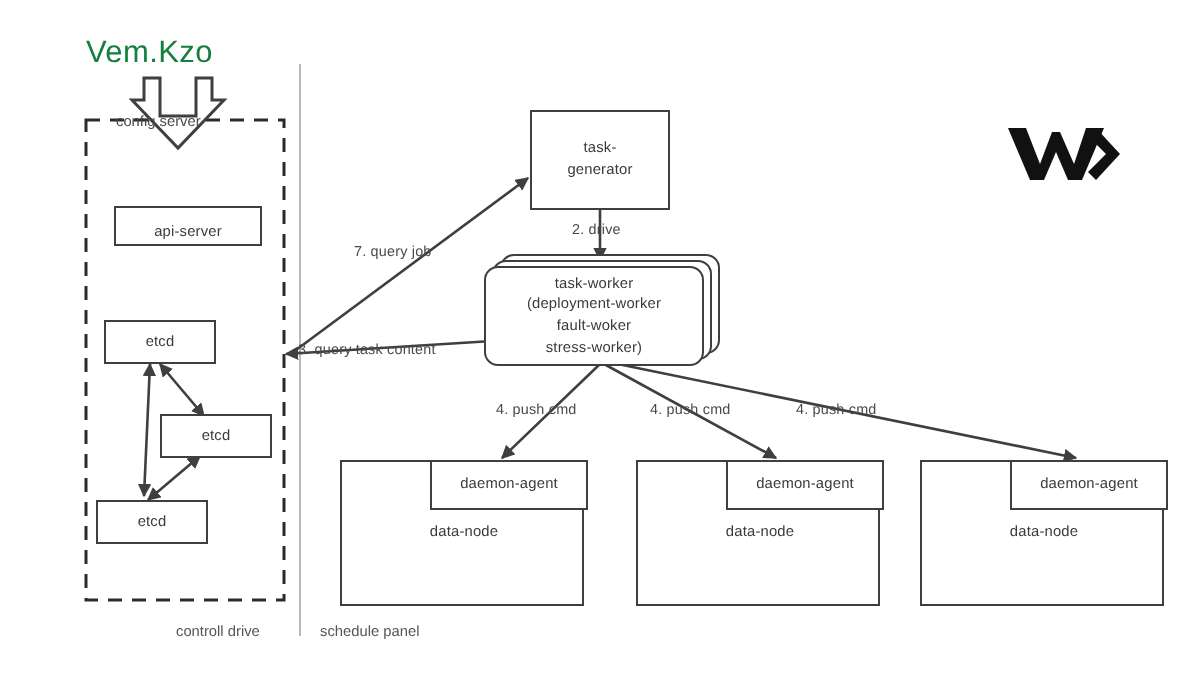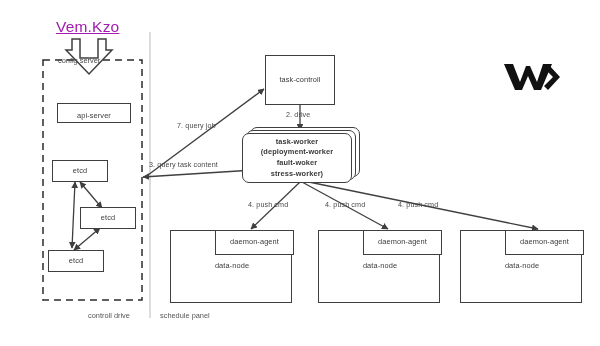--- a/index.html
+++ b/index.html
@@ -30,44 +30,42 @@
     align-items: center;
     justify-content: center;
     text-align: center;
     font-size: 7.4px;
     line-height: 1.45;
     color: #3a3a3a;
     letter-spacing: 0.1px;
   }
   .node-rounded {
     border-radius: 7px;
-    font-weight: bold;
   }
   .lbl {
     position: absolute;
     font-size: 7.2px;
     color: #4a4a4a;
     white-space: nowrap;
     letter-spacing: 0.1px;
   }
   .lbl-plain {
     position: absolute;
     font-size: 7.4px;
     color: #4a4a4a;
     white-space: nowrap;
   }
   #brand-title {
     position: absolute;
-    left: 56px;
+    left: 43px;
     top: 18px;
     font-size: 15.5px;
-    color: #a21caf;
+    color: #15803d;
     letter-spacing: 0.2px;
     white-space: nowrap;
-    text-decoration: underline;
   }
   .panel-caption {
     position: absolute;
     font-size: 7.4px;
     color: #555;
     white-space: nowrap;
   }
   .stack-shadow {
     position: absolute;
     box-sizing: border-box;
@@ -127,23 +125,23 @@
 </div>
 
 <div class="node" style="left:80px; top:207px; width:56px; height:22px;">
   <span>etcd</span>
 </div>
 
 <div class="node" style="left:48px; top:250px; width:56px; height:22px;">
   <span>etcd</span>
 </div>
 
-<div class="node" style="left:265px; top:55px; width:70px; height:50px; flex-direction:row;">
+<div class="node" style="left:265px; top:55px; width:70px; height:50px; flex-direction:column;">
   <span>task-</span>
-  <span>controll</span>
+  <span>generator</span>
 </div>
 
 <div class="stack-shadow" style="left:250px; top:127px; width:110px; height:50px;"></div>
 <div class="stack-shadow" style="left:246px; top:130px; width:110px; height:50px;"></div>
 
 <div class="node node-rounded" style="left:242px; top:133px; width:110px; height:50px; flex-direction:column;">
   <span>task-worker</span>
   <span>(deployment-worker</span>
   <span>fault-woker</span>
   <span>stress-worker)</span>
@@ -167,21 +165,21 @@
   <div class="node" style="left:44px; top:-1.4px; width:79px; height:25px;">
     <span>daemon-agent</span>
   </div>
   <div style="position:absolute; left:0; top:30px; width:122px; text-align:center; font-size:7.4px;">data-node</div>
 </div>
 
 <div class="lbl" style="left:177px; top:121px;">7. query job</div>
 
 <div class="lbl" style="left:286px; top:110px;">2. drive</div>
 
-<div class="lbl" style="left:149px; top:160px;">3. query task content</div>
+<div class="lbl" style="left:149px; top:170px;">3. query task content</div>
 
 <div class="lbl" style="left:248px; top:200px;">4. push cmd</div>
 
 <div class="lbl" style="left:325px; top:200px;">4. push cmd</div>
 
 <div class="lbl" style="left:398px; top:200px;">4. push cmd</div>
 
 <div class="panel-caption" style="left:88px; top:311px;">controll drive</div>
 
 <div class="panel-caption" style="left:160px; top:311px;">schedule panel</div>

